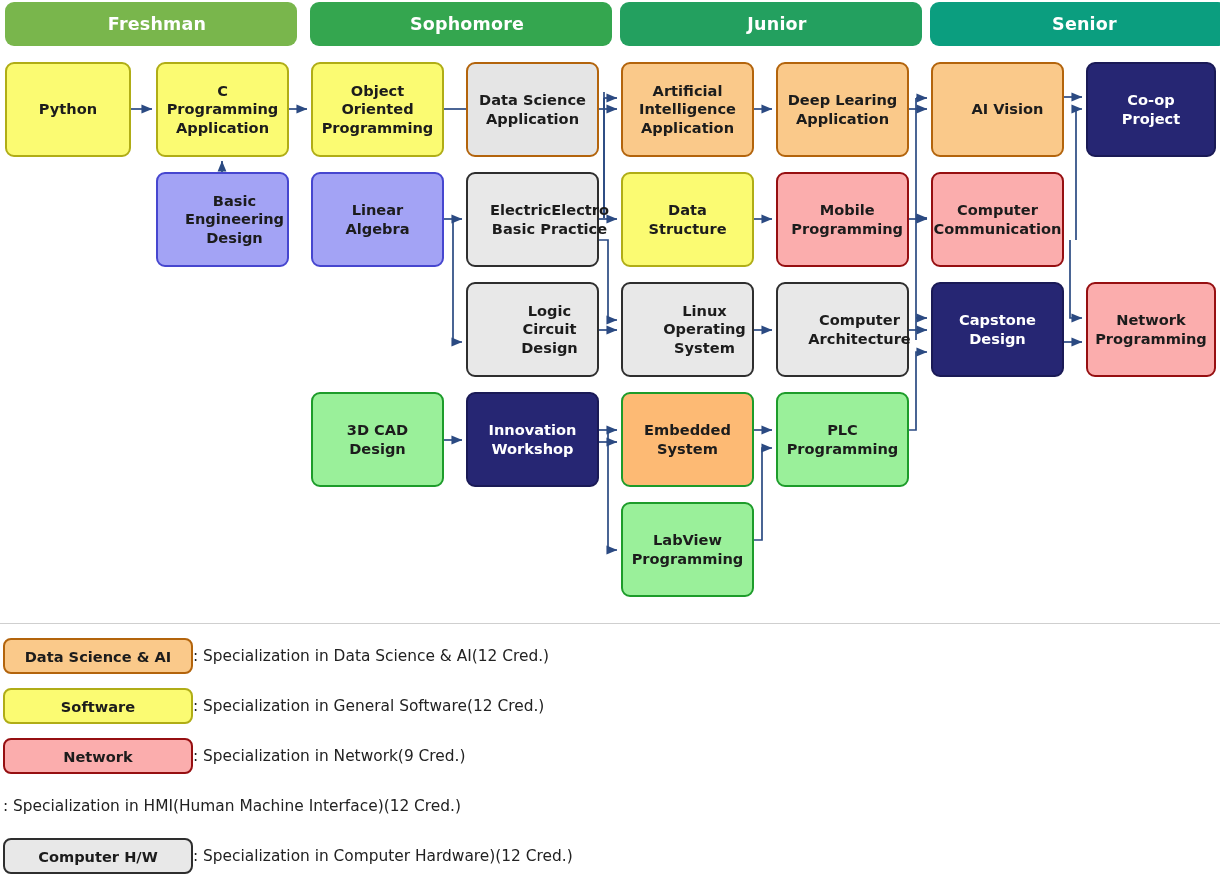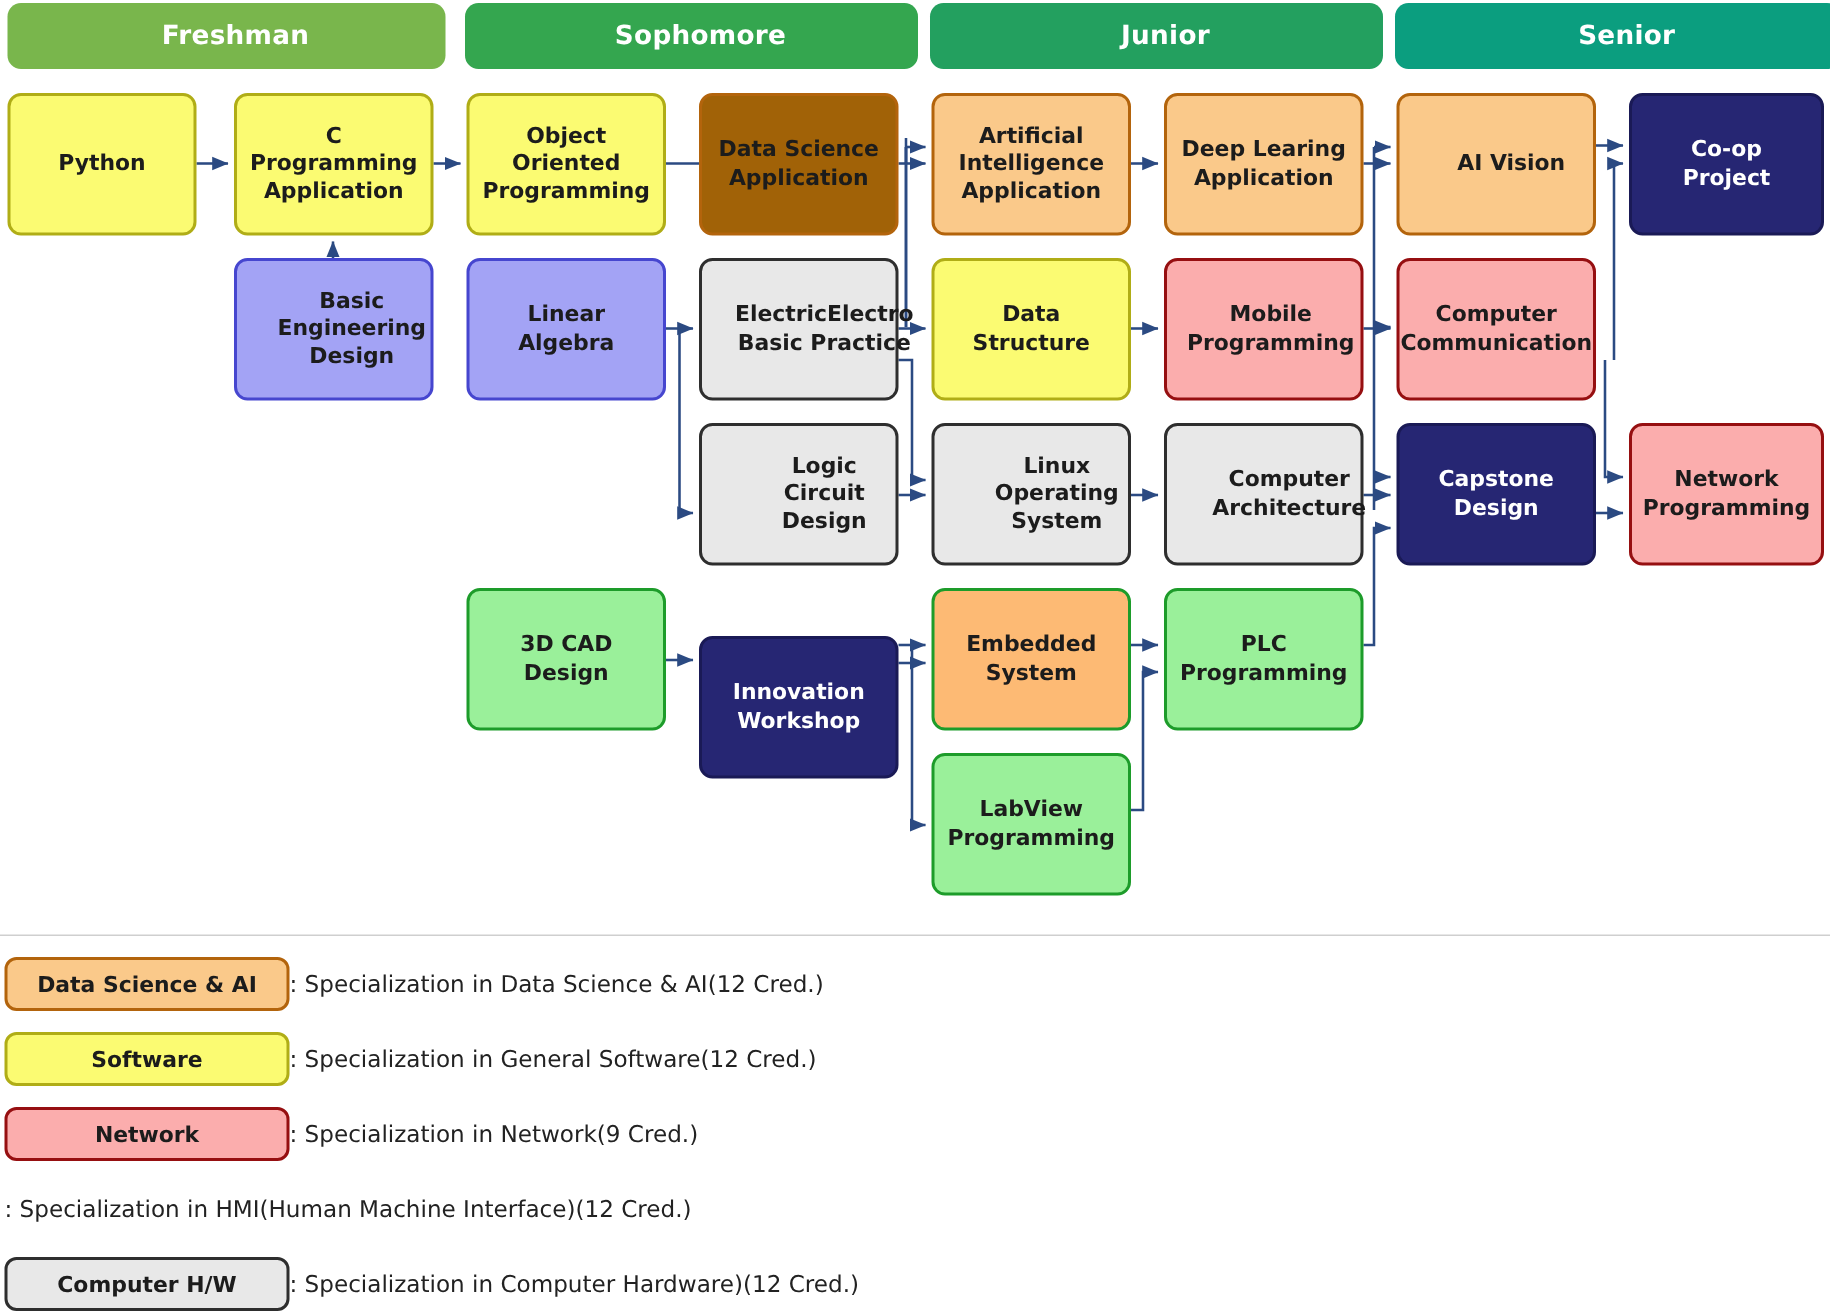--- a/index.html
+++ b/index.html
@@ -156,21 +156,21 @@
     <div class="node n-sw" style="left: 156px; top: 62px; width: 133px; height: 95px; background: rgb(251, 251, 114); border-color: rgb(176, 173, 22);">
       <span style="white-space: pre-line;">C
 Programming
 Application</span>
     </div>
     <div class="node n-sw" style="left: 311px; top: 62px; width: 133px; height: 95px; background: rgb(251, 251, 114); border-color: rgb(176, 173, 22);">
       <span style="white-space: pre-line;">Object
 Oriented
 Programming</span>
     </div>
-    <div class="node n-ds" style="left: 466px; top: 62px; width: 133px; height: 95px; background: #a16207; border-color: rgb(179, 100, 12);">
+    <div class="node n-ds" style="left: 466px; top: 62px; width: 133px; height: 95px; background: #e5e5e5; border-color: rgb(179, 100, 12);">
       <span style="white-space: pre-line;">Data Science
 Application</span>
     </div>
     <div class="node n-ds" style="left: 621px; top: 62px; width: 133px; height: 95px; background: rgb(250, 201, 138); border-color: rgb(179, 100, 12);">
       <span style="white-space: pre-line;">Artificial
 Intelligence
 Application</span>
     </div>
     <div class="node n-ds" style="left: 776px; top: 62px; width: 133px; height: 95px; background: rgb(250, 201, 138); border-color: rgb(179, 100, 12);">
       <span style="white-space: pre-line;">Deep Learing
@@ -226,21 +226,21 @@
 Design</span>
     </div>
     <div class="node n-net" style="left: 1086px; top: 282px; width: 130px; height: 95px; background: rgb(251, 173, 173); border-color: rgb(150, 15, 17);">
       <span style="white-space: pre-line;">Network
 Programming</span>
     </div>
     <div class="node n-hmi" style="left: 311px; top: 392px; width: 133px; height: 95px; background: rgb(154, 240, 154); border-color: rgb(29, 156, 42);">
       <span style="white-space: pre-line;">3D CAD
 Design</span>
     </div>
-    <div class="node n-dark" style="left: 466px; top: 392px; width: 133px; height: 95px; background: rgb(38, 38, 115); border-color: rgb(26, 26, 86); margin-top: 32px;">
+    <div class="node n-dark" style="left: 466px; top: 392px; width: 133px; height: 95px; background: rgb(38, 38, 115); border-color: rgb(26, 26, 86);">
       <span style="white-space: pre-line;">Innovation
 Workshop</span>
     </div>
     <div class="node n-hmi" style="left: 621px; top: 392px; width: 133px; height: 95px; background: #fdba74; border-color: rgb(29, 156, 42);">
       <span style="white-space: pre-line;">Embedded
 System</span>
     </div>
     <div class="node n-hmi" style="left: 776px; top: 392px; width: 133px; height: 95px; background: rgb(154, 240, 154); border-color: rgb(29, 156, 42);">
       <span style="white-space: pre-line;">PLC
 Programming</span>

